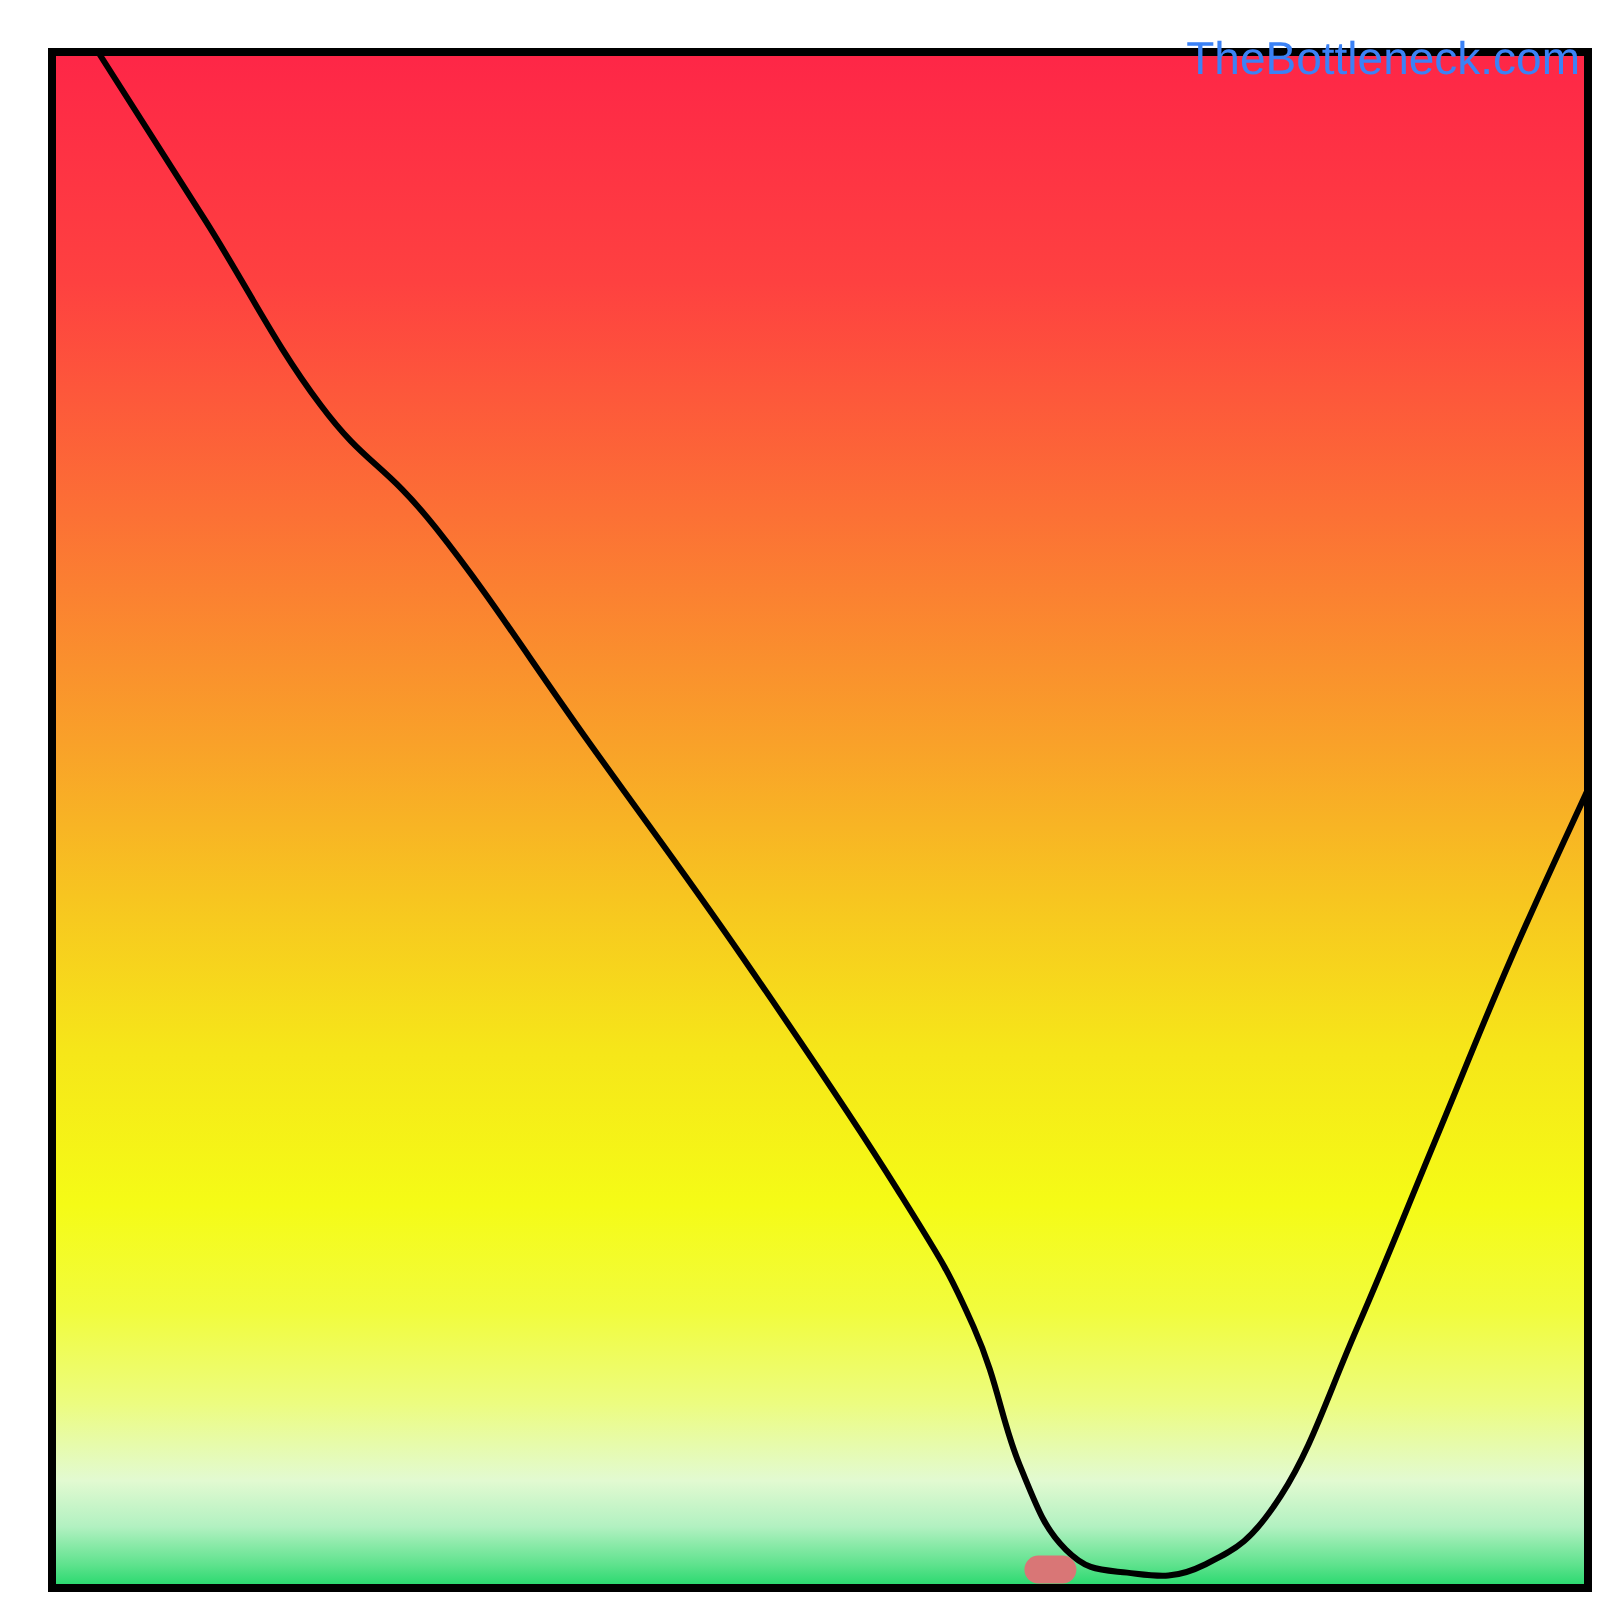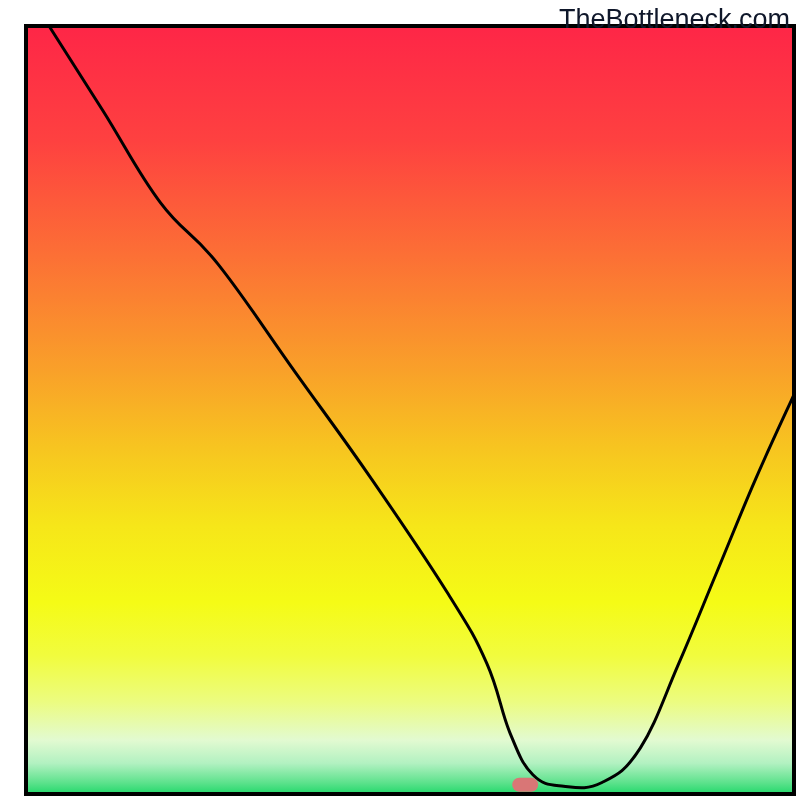--- a/index.html
+++ b/index.html
@@ -10,24 +10,24 @@
     background: #ffffff;
     font-family: Arial, sans-serif;
   }
   .chart-container {
     position: relative;
     width: 800px;
     height: 800px;
   }
   .watermark {
     position: absolute;
-    top: 4px;
+    top: 16px;
     right: 10px;
-    font-size: 27px;
-    color: #0f172a;
+    font-size: 23px;
+    color: #3b82f6;
     font-weight: 500;
     z-index: 10;
   }
   svg {
     display: block;
   }
 </style>
 </head>
 <body>
 

